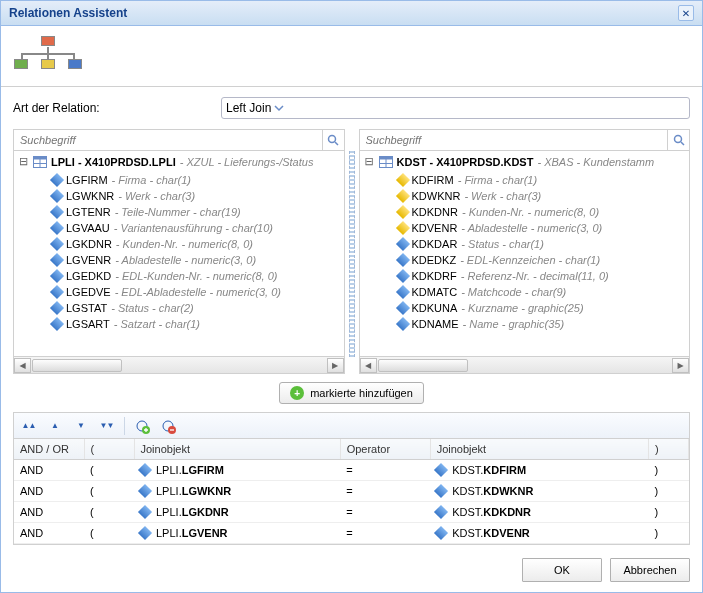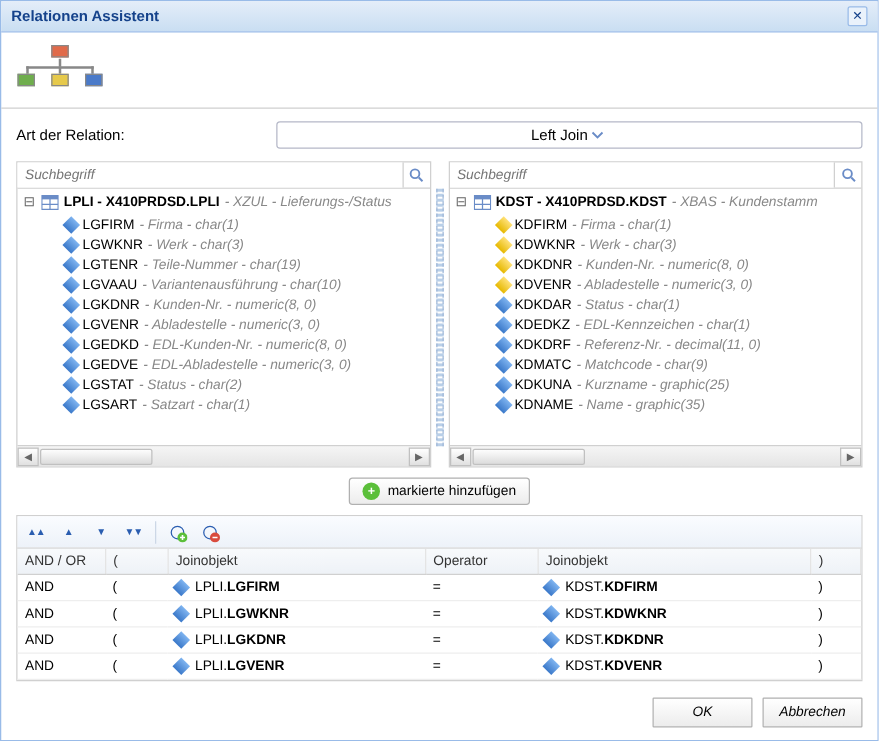--- a/index.html
+++ b/index.html
@@ -8,21 +8,21 @@
   .titlebar { background: linear-gradient(#e4edf9,#c9def2); border-bottom:1px solid #99bbe8; padding:4px 8px; display:flex; justify-content:space-between; align-items:center; }
   .titlebar span { color:#15428b; font-weight:bold; font-size:12px; }
   .close { width:16px; height:16px; border:1px solid #99bbe8; border-radius:2px; background:#eaf2fb; display:flex; align-items:center; justify-content:center; font-size:10px; color:#15428b; cursor:pointer; }
   .header { padding:10px 12px; display:flex; align-items:center; justify-content:space-between; border-bottom:1px solid #d0d0d0; }
   .header-text { font-size:12px; color:#000; font-weight:bold; max-width:560px; }
   .diagram { width:70px; height:40px; position:relative; }
   .diagram .box { position:absolute; width:14px; height:10px; border:1px solid #888; }
   .diagram .l1 { position:absolute; background:#888; }
   .form-row { padding:10px 12px; display:flex; align-items:center; gap:18px; }
   .form-row label { font-size:12px; width:190px; }
-  .select { flex:1; height:22px; border:1px solid #b5b8c8; border-radius:3px; background:#fff; display:flex; align-items:center; justify-content:center; padding:0 4px; font-size:12px; cursor:pointer; }
+  .select { flex:1; height:22px; border:1px solid #b5b8c8; border-radius:3px; background:#fff; display:flex; align-items:center; justify-content:flex-start; padding:0 4px; font-size:12px; cursor:pointer; }
   .select .arrow { width:16px; height:16px; display:flex; align-items:center; justify-content:center; color:#6a8cc7; }
   .trees { display:flex; gap:4px; padding:0 12px; height:245px; }
   .pane { flex:1; display:flex; flex-direction:column; border:1px solid #d0d0d0;justify-content:center; }
   .search { display:flex; border-bottom:1px solid #d0d0d0; }
   .search input { flex:1; border:none; padding:4px 6px; font-size:11px; font-style:italic; color:#888; outline:none; }
   .search .sbtn { width:22px; display:flex; align-items:center; justify-content:center; border-left:1px solid #d0d0d0; color:#6a8cc7; cursor:pointer; }
   .tree { flex:1; overflow:auto; font-size:11px; }
   .tree-header { display:flex; align-items:center; gap:4px; padding:4px 4px; white-space:nowrap; }
   .tree-header .toggle { color:#666; cursor:pointer; width:11px; text-align:center; }
   .tree-header svg { flex-shrink:0; }
@@ -40,21 +40,21 @@
   .addbtn .plus { width:14px; height:14px; border-radius:50%; background:#5bbf3a; color:#fff; display:flex; align-items:center; justify-content:center; font-size:10px; font-weight:bold; }
   .grid-area { margin:0 12px; border:1px solid #d0d0d0; }
   .toolbar { height:26px; border-bottom:1px solid #d0d0d0; background:linear-gradient(#fafcff,#edf2f9); display:flex; align-items:center; gap:8px; padding:0 6px; }
   .tool { width:18px; height:18px; display:flex; align-items:center; justify-content:center; cursor:pointer; }
   .vsep { width:1px; height:18px; background:#ccd7e6; }
   table { width:100%; border-collapse:collapse; font-size:11px; }
   th { background:linear-gradient(#f8fafc,#eef2f7); text-align:left; padding:4px 6px; border-bottom:1px solid #d0d0d0; border-right:1px solid #e4e4e4; font-weight:normal; color:#333; }
   td { padding:4px 6px; border-bottom:1px solid #eee; }
   td .joinobj { display:flex; align-items:center; gap:6px; }
   .footer { margin-top:auto; padding:10px 12px; display:flex; justify-content:flex-end; gap:8px; border-top:0; }
-  .btn { min-width:80px; height:24px; border:1px solid #b0b0b0; border-radius:1px; background:linear-gradient(#fff,#ececec); font-size:11px; cursor:pointer;font-style:italic; }
+  .btn { min-width:80px; height:24px; border:1px solid #b0b0b0; border-radius:1px; background:linear-gradient(#fff,#ececec); font-size:11px; cursor:pointer; }
   .diamond { width:10px; height:10px; transform:rotate(45deg); display:inline-block; }
   .diamond.blue { background:linear-gradient(#7fb4f0,#3a78c9); }
   .diamond.yellow { background:linear-gradient(#ffe27a,#e6b800); }
   .arrow-sm { font-size:8px; color:#2a5db0; }
 </style>
 </head>
 <body>
 
 <div class="dialog">
   <div class="titlebar">

